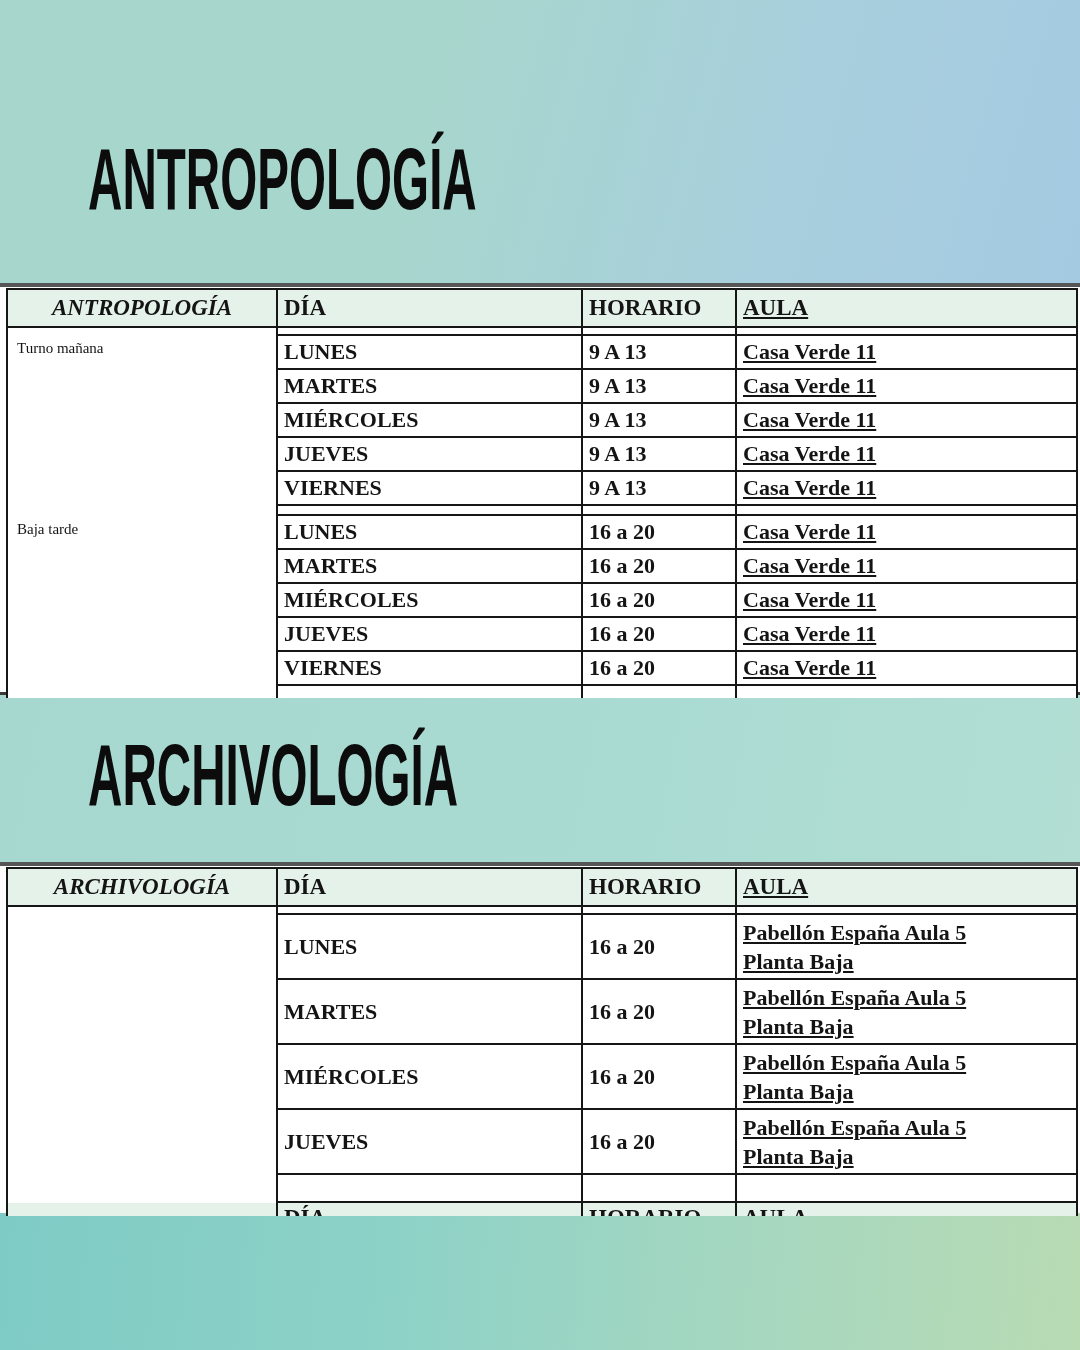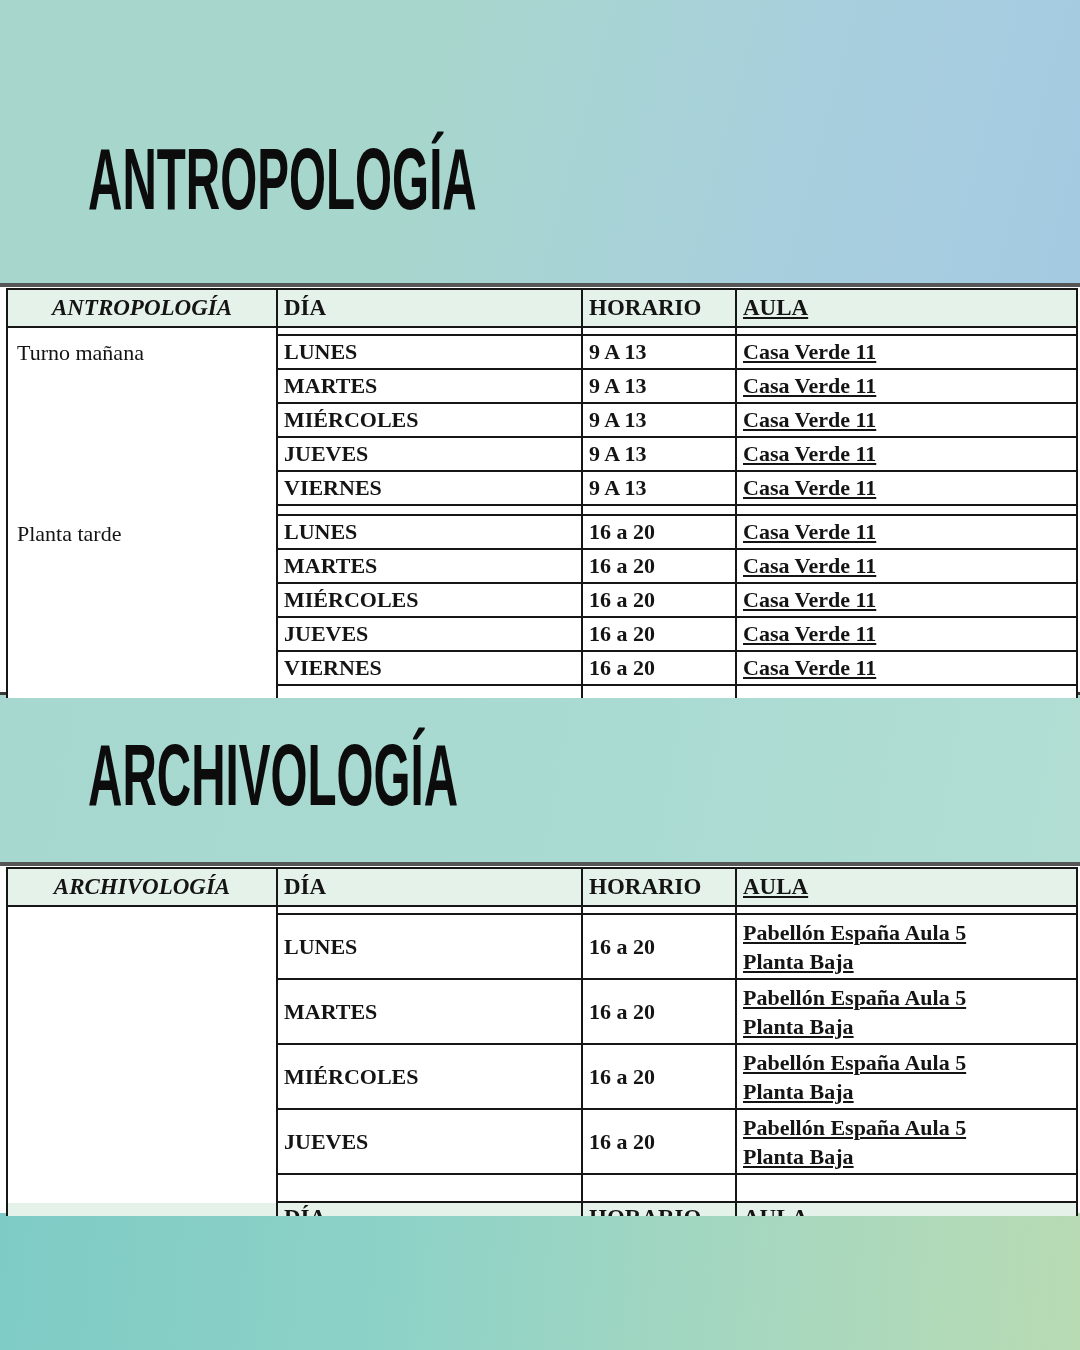--- a/index.html
+++ b/index.html
@@ -71,21 +71,21 @@
   .cell.no-bottom { border-bottom: none; }
   .hdr { background: #e5f2e9; font-size: 23px; }
   .hdr-corner { justify-content: center; padding-left: 0; font-style: italic; }
   .sliver { padding: 0; }
   .left-tall {
     border-right: 2px solid #161616;
     border-bottom: none;
     background: #fff;
     position: relative;
     font-weight: 400;
-    font-size: 22px;
+    font-size: 15px;
   }
   .turno-label { position: absolute; left: 9px; white-space: nowrap; }
   .aula-2line { display: block; padding-top: 3px; line-height: 1.32; }
   .aula-2line div { white-space: nowrap; }
   .clip-hdr { align-items: flex-start; }
   .clip-hdr span { display: block; margin-top: 3px; line-height: 1; }
 </style>
 </head>
 <body>
 
@@ -102,21 +102,21 @@
   <div id="paper1" class="paper">
     <div id="table1" class="sched">
 
       <div class="cell hdr hdr-corner" style="grid-area:1/1">ANTROPOLOGÍA</div>
       <div class="cell hdr" style="grid-area:1/2">DÍA</div>
       <div class="cell hdr" style="grid-area:1/3">HORARIO</div>
       <div class="cell hdr last-col" style="grid-area:1/4">AULA</div>
 
       <div class="left-tall" style="grid-area:2/1/15/2">
         <span class="turno-label" style="top:12px">Turno mañana</span>
-        <span class="turno-label" style="top:193px">Planta tarde</span>
+        <span class="turno-label" style="top:193px">Baja tarde</span>
       </div>
 
       <div class="cell sliver" style="grid-area:2/2"></div>
       <div class="cell sliver" style="grid-area:2/3"></div>
       <div class="cell sliver last-col" style="grid-area:2/4"></div>
 
       <div class="cell" style="grid-area:3/2">LUNES</div>
       <div class="cell" style="grid-area:3/3">9 A 13</div>
       <div class="cell last-col" style="grid-area:3/4">Casa Verde 11</div>
 

